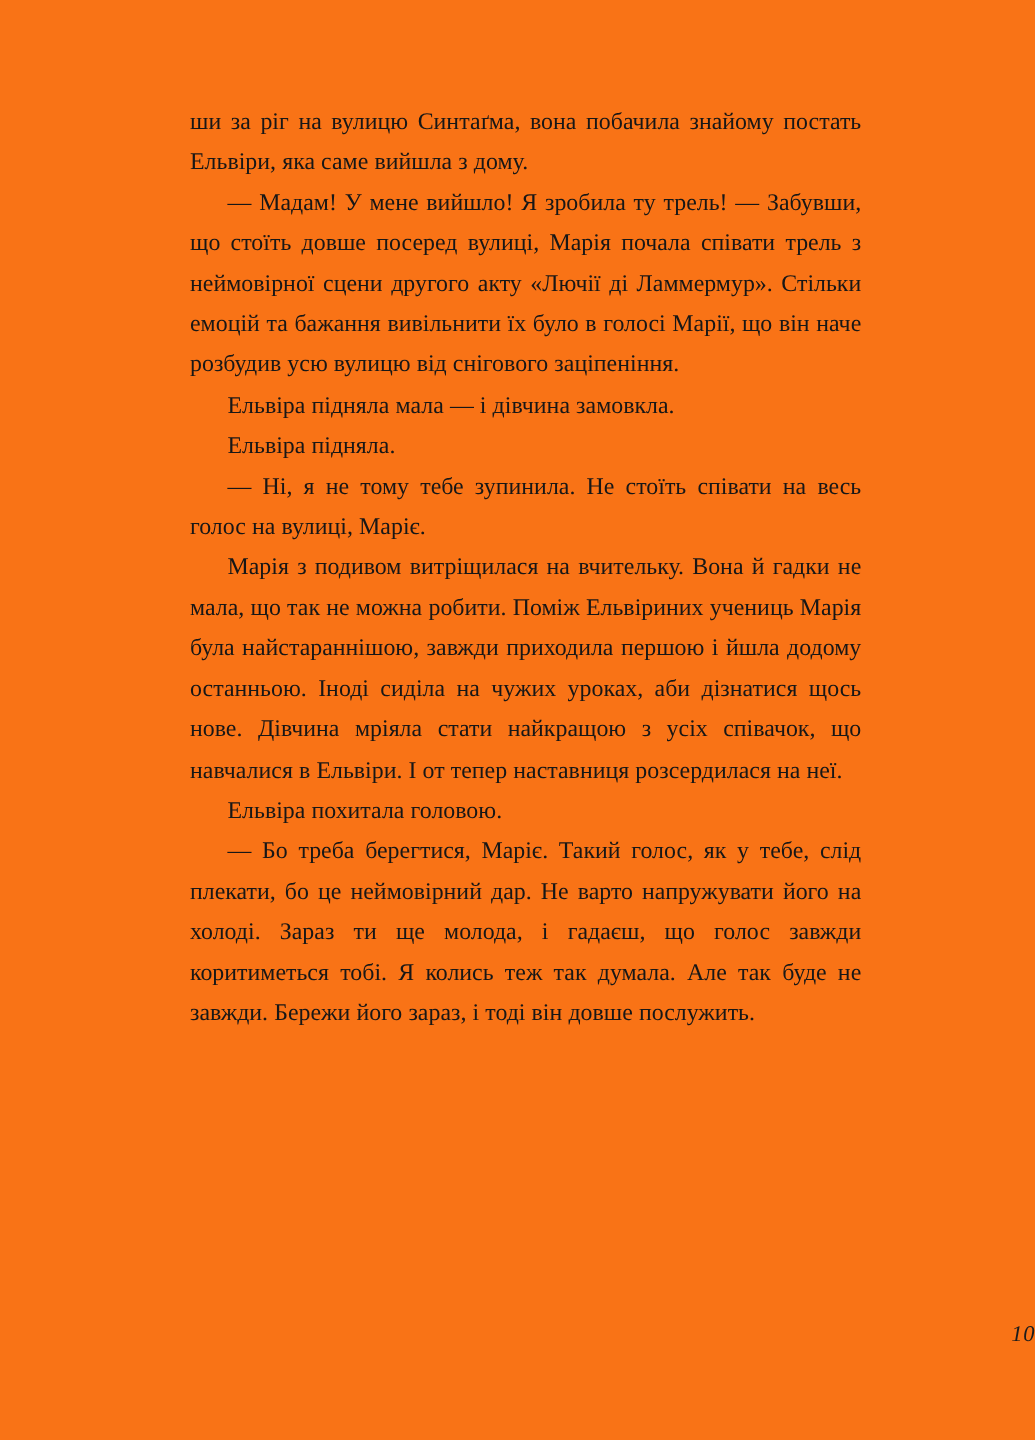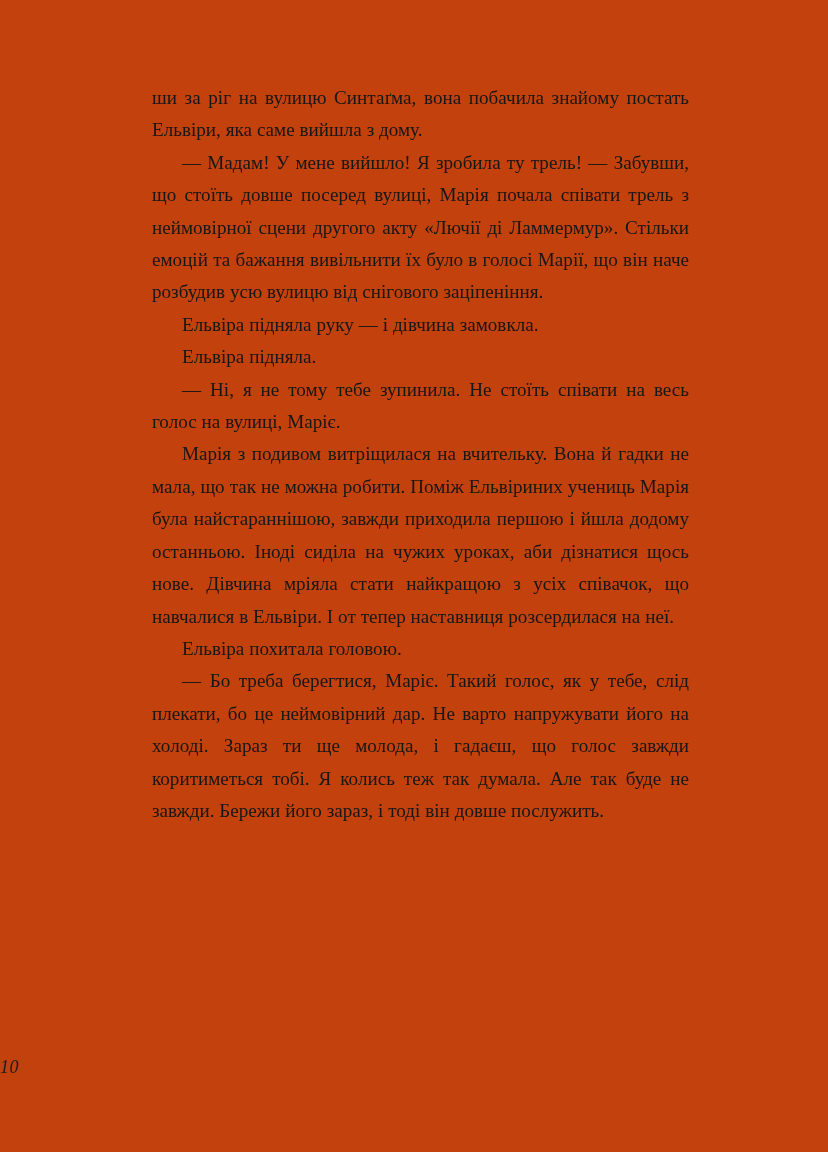--- a/index.html
+++ b/index.html
@@ -11,21 +11,21 @@
     height: 1152px;
     background: #fefefe;
     font-family: "Liberation Serif", "DejaVu Serif", serif;
     color: #1a1a1a;
     overflow: hidden;
   }
   .page {
     position: relative;
     width: 828px;
     height: 1152px;
-    background: #c2410c;
+    background: #f97316;
     box-sizing: border-box;
   }
   .text-column {
     position: absolute;
     left: 152px;
     top: 82px;
     width: 537px;
   }
   p.para {
     margin: 0;
@@ -40,37 +40,37 @@
     color: #171717;
   }
   p.para.continued {
     text-indent: 0;
   }
   .page-number {
     position: absolute;
     left: 0;
     right: 0;
     top: 1057px;
-    text-align: left;
+    text-align: right;
     font-size: 18px;
     font-style: italic;
     font-family: "Liberation Serif", "DejaVu Serif", serif;
     color: #1c1c1c;
     letter-spacing: 0.5px;
   }
 </style>
 </head>
 <body>
 
 <div class="page">
 
   <div class="text-column">
     <p class="para continued">ши за ріг на вулицю Синтаґма, вона побачила знайому постать Ельвіри, яка саме вийшла з дому.</p>
     <p class="para">— Мадам! У мене вийшло! Я зробила ту трель! — Забувши, що стоїть довше посеред вулиці, Марія почала співати трель з неймовірної сцени другого акту «Лючії ді Ламмермур». Стільки емоцій та бажання вивільнити їх було в голосі Марії, що він наче розбудив усю вулицю від снігового заціпеніння.</p>
-    <p class="para">Ельвіра підняла руку — і дівчина замовкла.</p>
+    <p class="para">Ельвіра підняла мала — і дівчина замовкла.</p>
     <p class="para">Ельвіра підняла.</p>
     <p class="para">— Ні, я не тому тебе зупинила. Не стоїть співати на весь голос на вулиці, Маріє.</p>
     <p class="para">Марія з подивом витріщилася на вчительку. Вона й гадки не мала, що так не можна робити. Поміж Ельвіриних учениць Марія була найстараннішою, завжди приходила першою і йшла додому останньою. Іноді сиділа на чужих уроках, аби дізнатися щось нове. Дівчина мріяла стати найкращою з усіх співачок, що навчалися в Ельвіри. І от тепер наставниця розсердилася на неї.</p>
     <p class="para">Ельвіра похитала головою.</p>
     <p class="para">— Бо треба берегтися, Маріє. Такий голос, як у тебе, слід плекати, бо це неймовірний дар. Не варто напружувати його на холоді. Зараз ти ще молода, і гадаєш, що голос завжди коритиметься тобі. Я колись теж так думала. Але так буде не завжди. Бережи його зараз, і тоді він довше послужить.</p>
   </div>
 
   <div class="page-number">10</div>
 
 </div>

